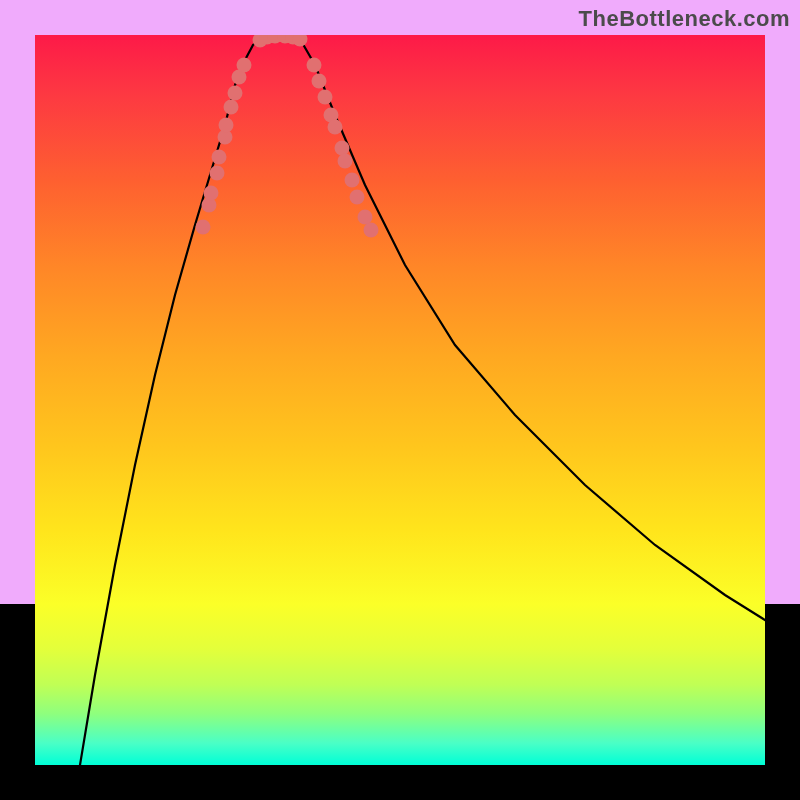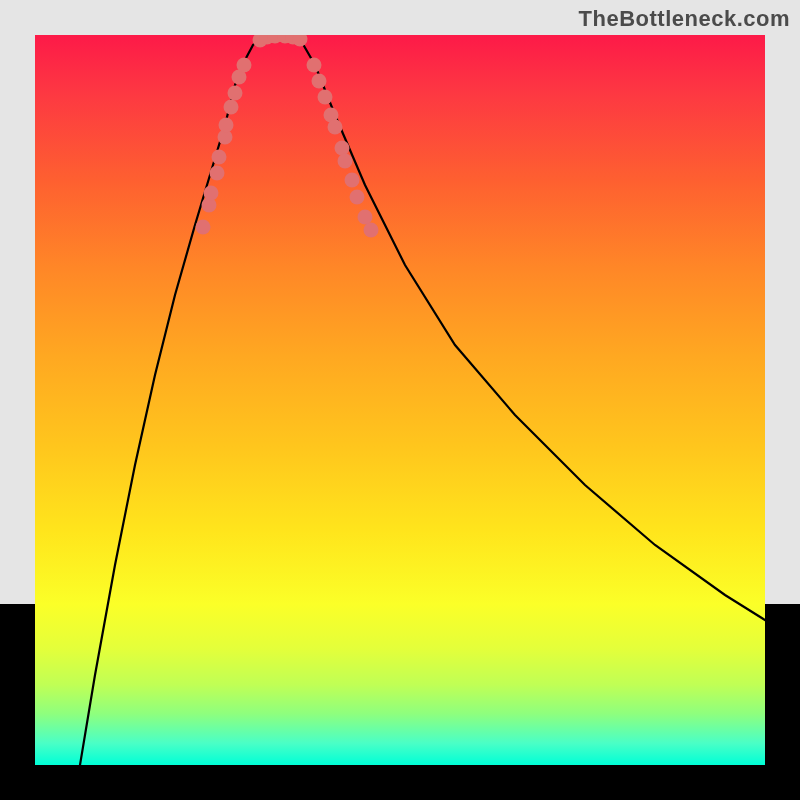--- a/index.html
+++ b/index.html
@@ -8,21 +8,21 @@
     width: 800px;
     height: 800px;
     overflow: hidden;
     font-family: Arial, Helvetica, sans-serif;
     background: #000;
   }
   .frame {
     position: relative;
     width: 800px;
     height: 604px;
-    background: #e5e5e5;
+    background: #f0abfc;
   }
   .watermark {
     position: absolute;
     top: 6px;
     right: 10px;
     color: #4b4b4b;
     font-size: 22px;
     font-weight: 600;
     letter-spacing: 0.5px;
     user-select: none;

